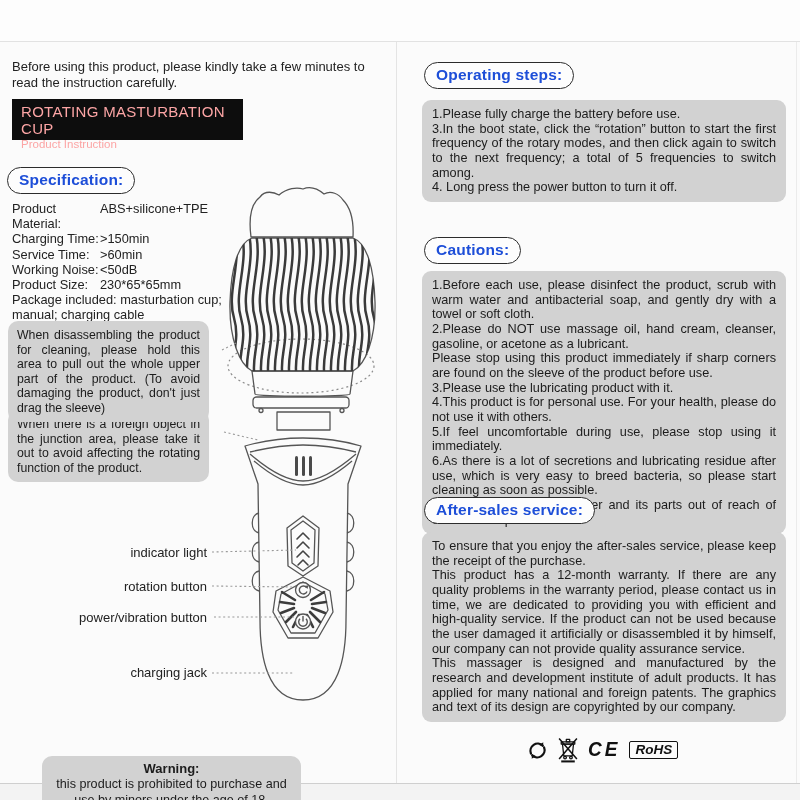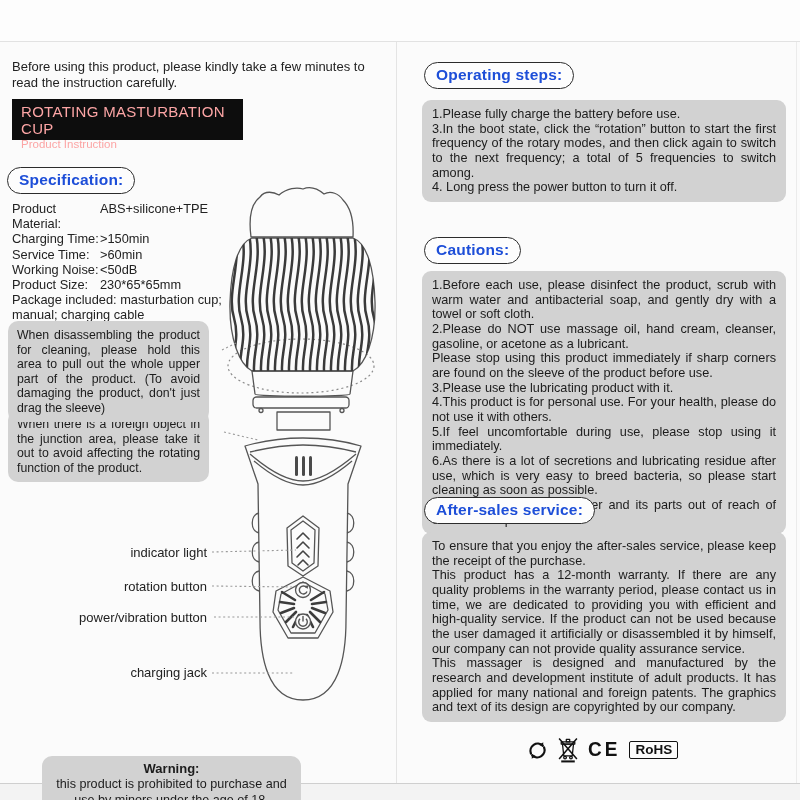--- a/index.html
+++ b/index.html
@@ -78,21 +78,21 @@
     padding:7px 10px; font-size:12.7px; line-height:1.155;
     border-radius:9px;
   }
   .box-operating  { top:100px; }
   .box-cautions   { top:271px; }
   .box-aftersales { top:532px; }
   .rightbox p { margin:0; text-align:justify; }
 
   .certs {
     left:527px; top:735px; width:220px; height:30px;
-    display:flex; align-items:center; gap:9px;
+    display:flex; align-items:center; gap:9px;font-style:italic;
   }
   .ce-text {
     font-size:19px; font-weight:bold; letter-spacing:3px;
     color:#111; transform:scaleY(1.05);
   }
   .rohs-badge {
     border:1.6px solid #111; padding:0 5px 1px;
     font-size:13.5px; font-weight:bold; color:#111;
     border-radius:2px;
   }

